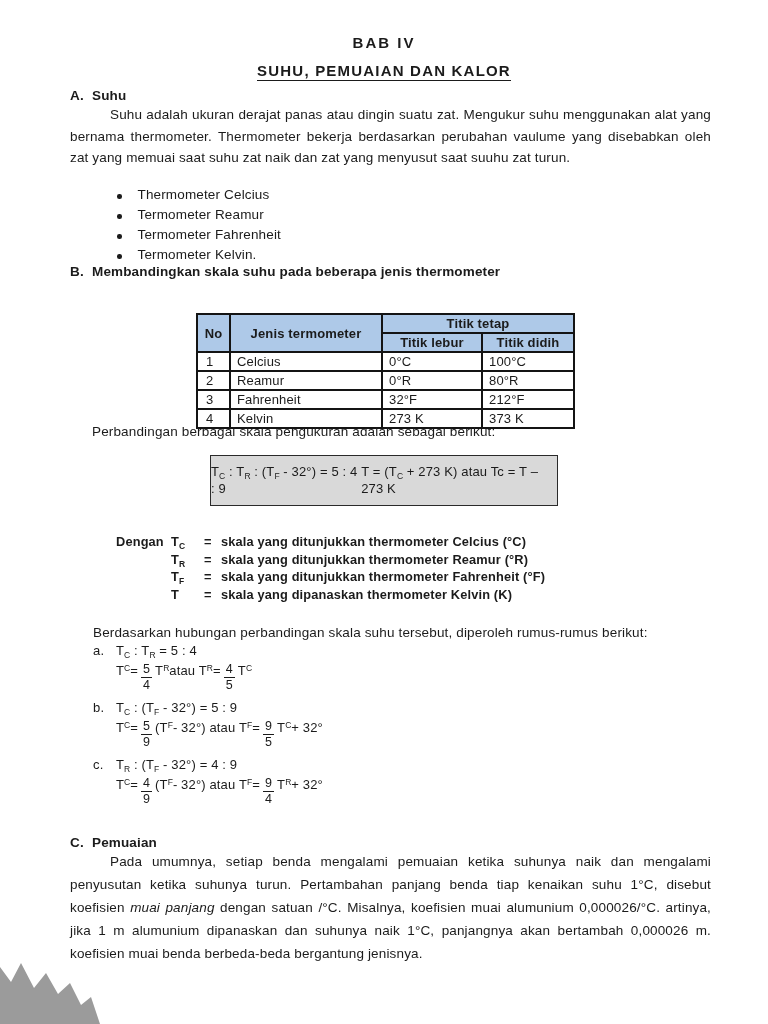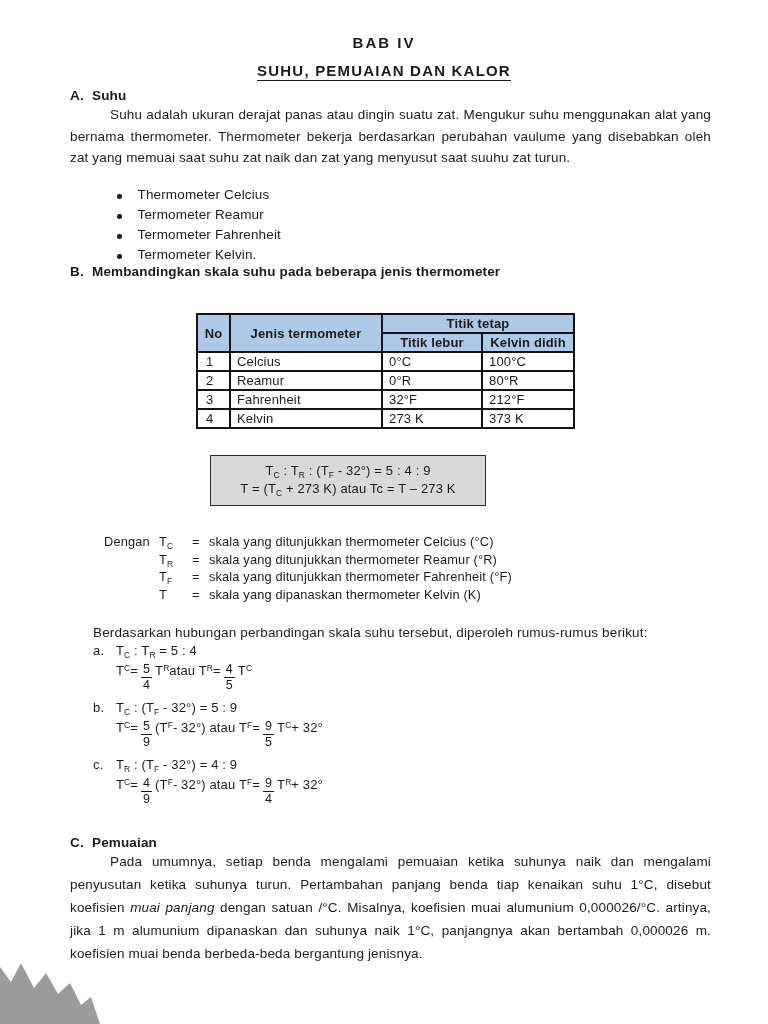--- a/index.html
+++ b/index.html
@@ -32,25 +32,25 @@
   .dot{width:4.5px;height:4.5px;border-radius:50%;background:#1b1b1b;margin:7px 16px 0 0;flex:0 0 auto;}
   
   .cmp-table{top:313px;left:196px;}
   table{border-collapse:collapse;font-size:13px;}
   th,td{border:2px solid #141414;padding:0 6px;height:19px;box-sizing:border-box;white-space:nowrap;}
   th{font-weight:bold;text-align:center;}
   td{background:#ffffff;text-align:left;}
   .col-no{width:33px;}.col-jenis{width:152px;}.col-lebur{width:100px;}.col-didih{width:92px;}
   td.cell-no{text-align:left;padding-left:8px;}
   
-  .formula-box{top:455px;left:210px;width:276px;height:51px;border:1.6px solid #2a2a2a;
-    display:flex;flex-direction:column;justify-content:space-between;align-items:center;
+  .formula-box{top:455px;left:210px;width:348px;height:51px;border:1.6px solid #2a2a2a;
+    display:flex;justify-content:space-between;align-items:center;
     padding:7px 0 8px 0;box-sizing:border-box;font-size:13px;}
   
-  .dengan{top:534px;left:104px;font-size:12.8px;}
+  .dengan{top:534px;left:116px;font-size:12.8px;font-weight:bold;}
   .dengan-row{display:flex;height:17.5px;align-items:baseline;}
   .dengan-word{width:55px;}
   .dengan-sym{width:33px;}
   .dengan-eq{width:17px;}
   
   .rumus{top:641px;left:93px;font-size:13px;}
   .r-line1{height:19px;margin-top:2px;}
   .r-label{display:inline-block;width:23px;}
   .r-line2{height:35px;margin:1px 0 1px 23px;display:flex;align-items:flex-start;}
   
@@ -111,21 +111,21 @@
           <col class="col-didih">
         </colgroup>
       <thead>
         <tr>
           <th rowspan="2" style="background-color: rgb(174, 201, 232);">No</th>
           <th rowspan="2" style="background-color: rgb(174, 201, 232);">Jenis termometer</th>
           <th colspan="2" style="background-color: rgb(174, 201, 232);">Titik tetap</th>
         </tr>
         <tr>
           <th style="background-color: rgb(174, 201, 232);">Titik lebur</th>
-          <th style="background-color: rgb(174, 201, 232);">Kelvin didih</th>
+          <th style="background-color: rgb(174, 201, 232);">Titik didih</th>
         </tr>
       </thead>
       <tbody>
         <tr>
           <td class="cell-no">1</td>
           <td>Celcius</td>
           <td>0°C</td>
           <td>100°C</td>
         </tr>
         <tr>
@@ -143,20 +143,21 @@
         <tr>
           <td class="cell-no">4</td>
           <td>Kelvin</td>
           <td>273 K</td>
           <td>373 K</td>
         </tr>
       </tbody>
     </table>
   </div>
 
+  <div class="abs plain-line" style="top:424px;left:92px;">Perbandingan berbagai skala pengukuran adalah sebagai berikut:</div>
 
   <div class="abs formula-box" style="background-color: rgb(217, 217, 217);">
     <div>T<span class="ts">C</span> : T<span class="ts">R</span> : (T<span class="ts">F</span> - 32°) = 5 : 4 : 9</div>
     <div>T = (T<span class="ts">C</span> + 273 K) atau Tc = T – 273 K</div>
   </div>
 
   <div class="abs dengan">
     <div class="dengan-row">
       <span class="dengan-word">Dengan</span>
       <span class="dengan-sym">T<span class="ts">C</span></span>

